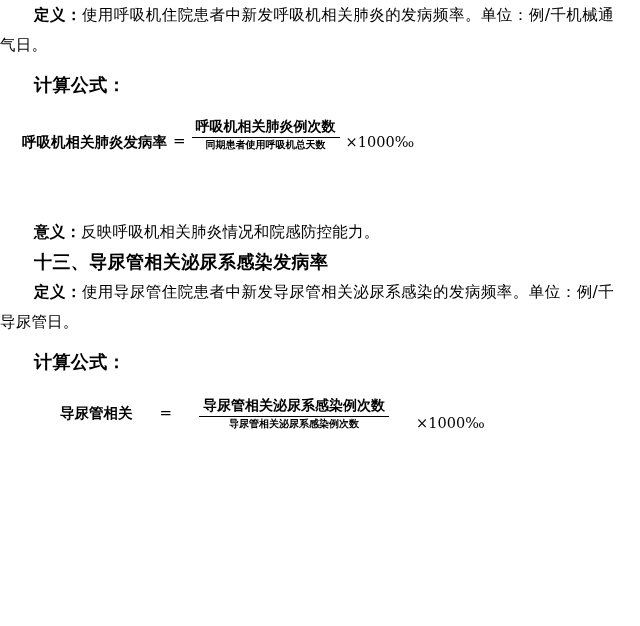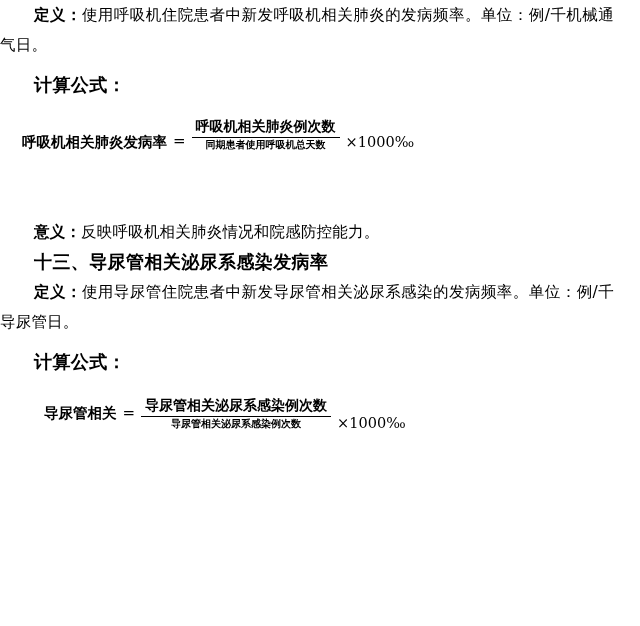--- a/index.html
+++ b/index.html
@@ -90,23 +90,24 @@
     font-size: 14.5px;
     font-family: "DejaVu Serif", "Liberation Serif", serif;
     white-space: nowrap;
   }
   .formula-1 {
     margin-left: 22px;
     margin-top: 18px;
     align-items: flex-end;
   }
   .formula-2 {
-    margin-left: 44px;
+    margin-left: 60px;
     margin-top: 20px;
     align-items: center;
+    gap: 21px;
   }
   .lhs-stack {
     display: inline-flex;
     flex-direction: column;
     align-items: center;
     font-weight: bold;
     font-size: 14.5px;
     line-height: 1.9;
     white-space: nowrap;
   }

